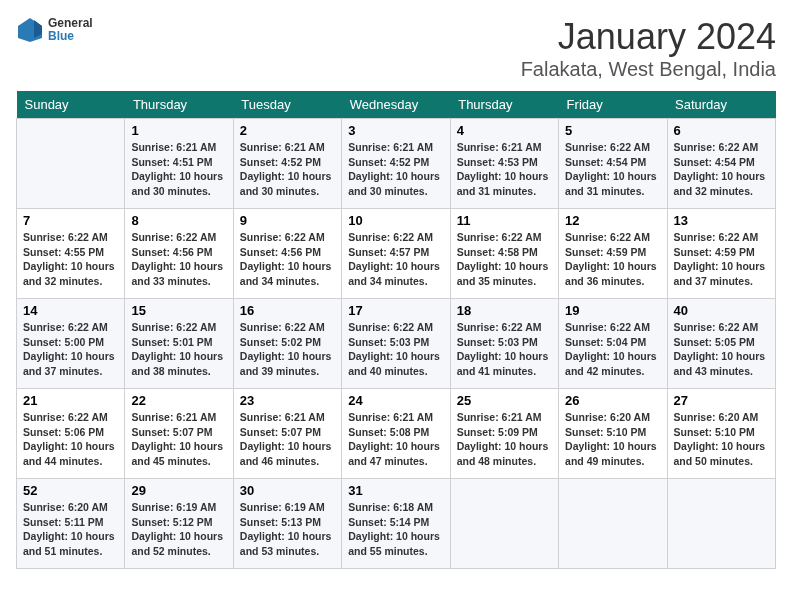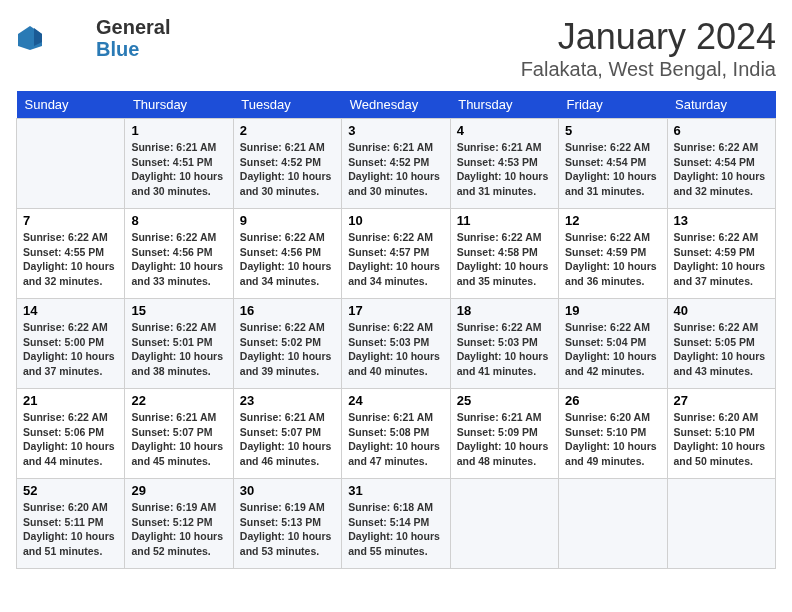--- a/index.html
+++ b/index.html
@@ -15,24 +15,23 @@
       justify-content: space-between;
       align-items: flex-start;
       margin-bottom: 10px;
     }
     .logo {
       display: flex;
       align-items: center;
       gap: 4px;
     }
     .logo-text {
-      font-size: 20px;
+      font-size: 12px;
       font-weight: bold;
       line-height: 1.1;
-      margin-left: 48px;
     }
     .logo-general { color: #333; }
     .logo-blue { color: #2a7ab5; }
     .logo-icon {
       width: 28px;
       height: 28px;
     }
     .title-block { text-align: right; }
     .month-title {
       font-size: 36px;
@@ -42,21 +41,21 @@
     .location {
       font-size: 20px;
       color: #555;
     }
     table {
       width: 100%;
       border-collapse: collapse;
       font-size: 11px;
     }
     thead tr th {
-      background: #1d4ed8;
+      background: #0f766e;
       color: #fff;
       text-align: left;
       padding: 6px 8px;
       font-size: 13px;
       font-weight: normal;
     }
     tbody tr td {
       border: 1px solid #d0d0d0;
       vertical-align: top;
       padding: 4px 6px;

